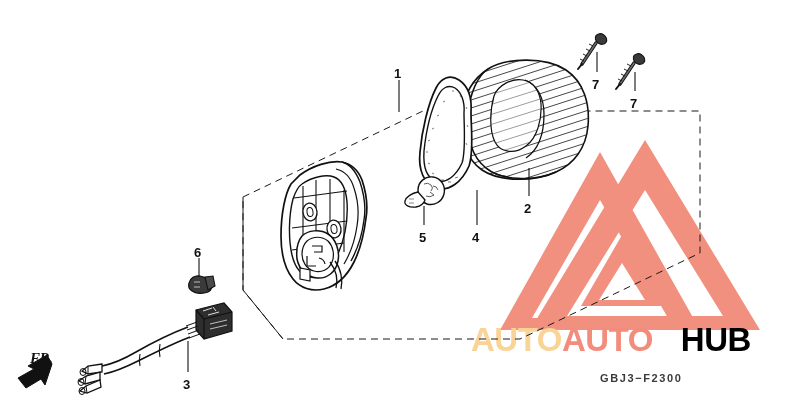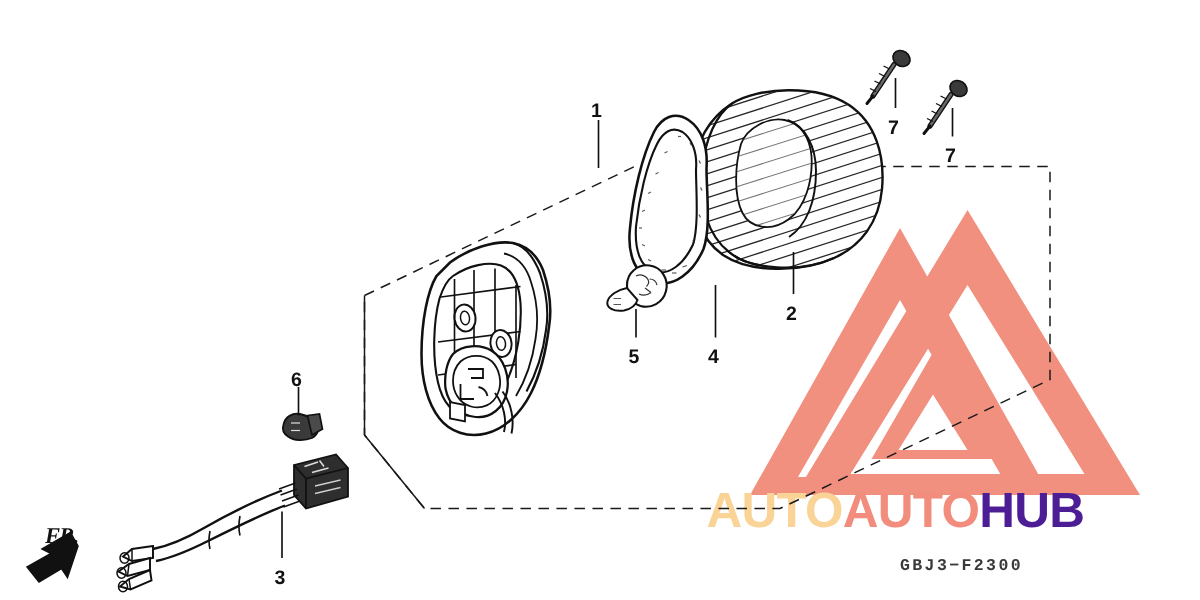--- a/index.html
+++ b/index.html
@@ -16,34 +16,34 @@
     line-height:1;white-space:nowrap;
   }
   .fr-label{
     position:absolute;
     font-family:Liberation Serif, serif;
     font-size:15px;font-weight:700;font-style:italic;color:#111;
     letter-spacing:-0.5px;
   }
   .partcode{
     position:absolute;
-    font-family:Liberation Mono, monospace;
+    font-family:Liberation Sans, sans-serif;
     font-size:11px;font-weight:700;color:#3a3a3a;
     letter-spacing:1.6px;white-space:nowrap;
   }
   .wm-text{
     position:absolute;
     font-family:"Liberation Sans", sans-serif;
     font-size:33px;font-weight:700;
     letter-spacing:-0.5px;white-space:nowrap;
     pointer-events:none;
   }
   .wm-a{color:#FAD396;}
   .wm-b{color:#F28C7C;}
-  .wm-c{color:#4c1d95;}
+  .wm-c{color:#000000;margin-left:28px;}
 </style>
 </head>
 <body>
 
 <div id="stage">
 
   <svg class="layer" viewBox="0 0 800 400">
     <g fill="#F2907F">
 
       <path d="M645 140 L760 330 L530 330 Z

